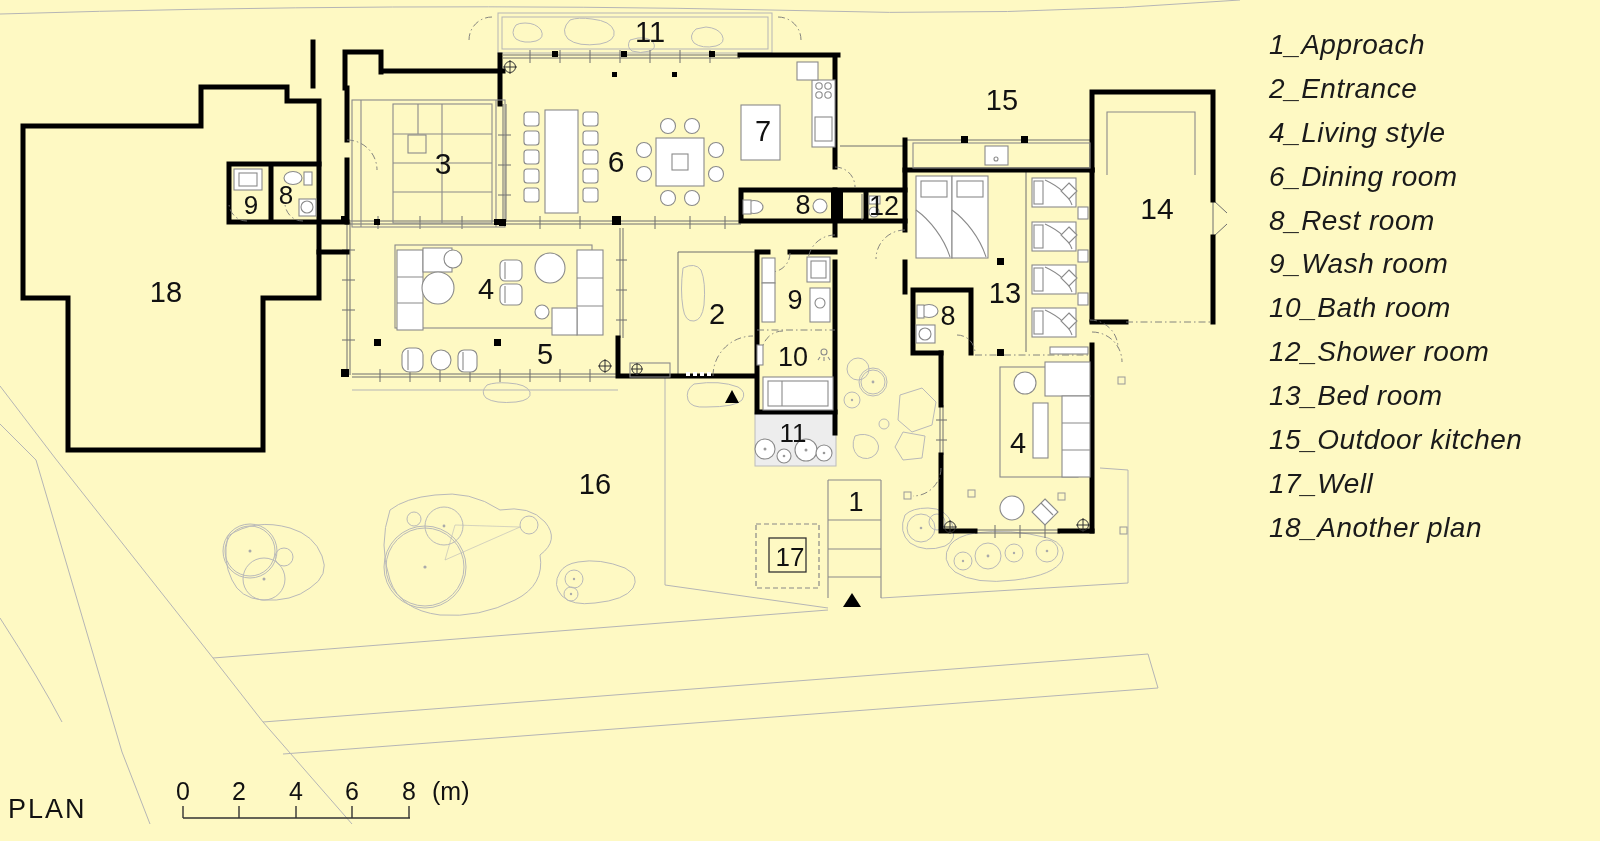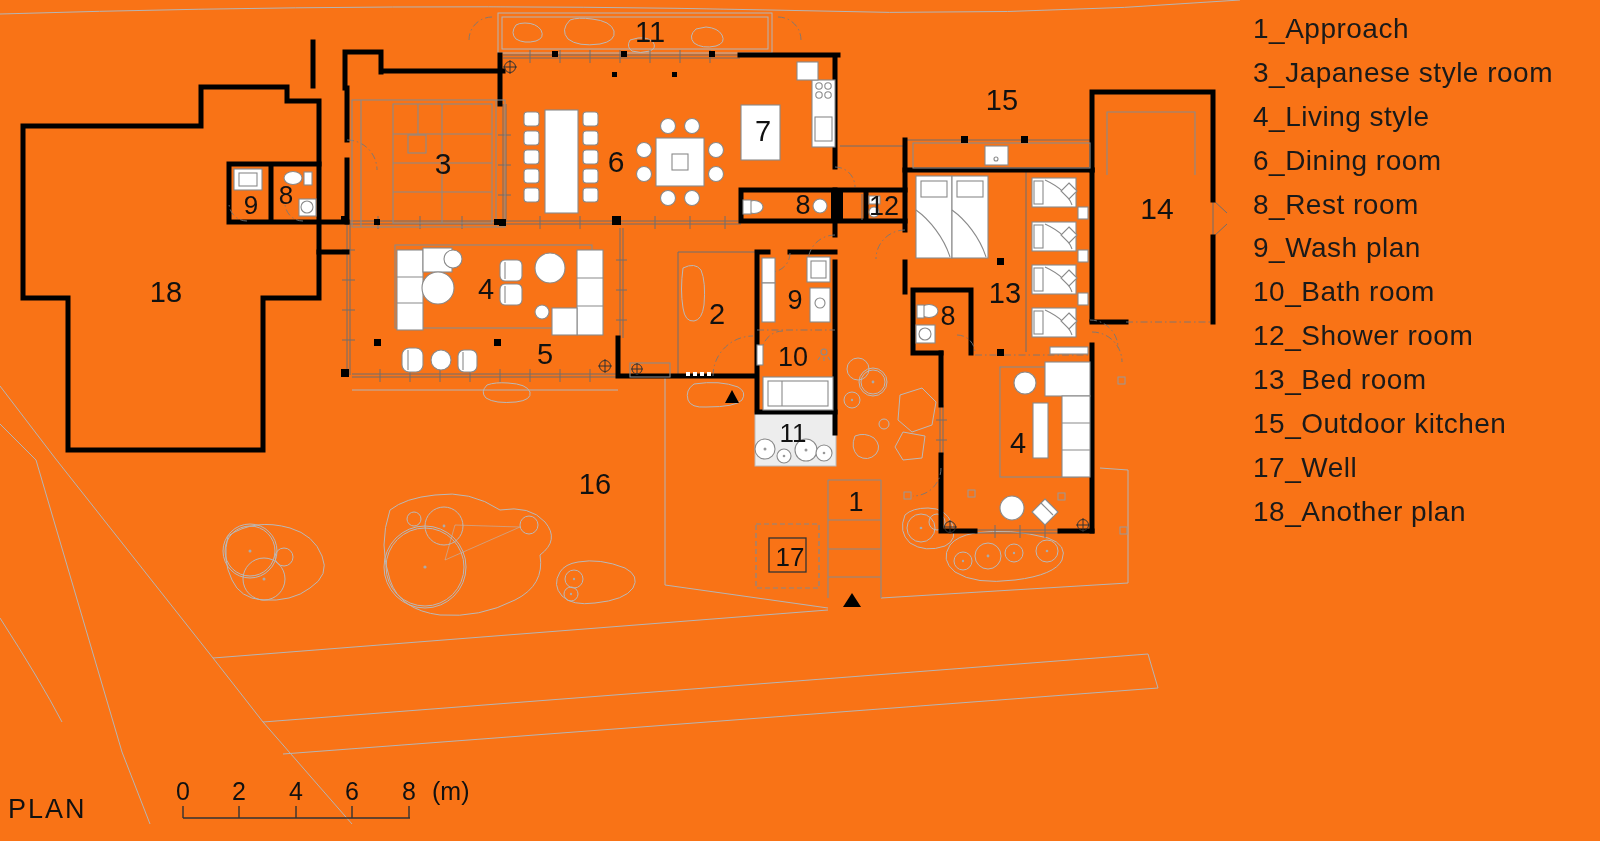--- a/index.html
+++ b/index.html
@@ -1,32 +1,32 @@
 <!DOCTYPE html>
 <html><head>
 <meta charset="utf-8">
 <style>
   html,body{margin:0;padding:0;background:#ffffff;}
-  #stage{position:relative;width:1600px;height:841px;background:#f97316;overflow:hidden;
+  #stage{position:relative;width:1600px;height:841px;background:#fef9c3;overflow:hidden;
          font-family:"Liberation Sans",sans-serif;}
   svg{position:absolute;left:0;top:0;}
   svg text{font-family:"Liberation Sans",sans-serif;fill:#111;}
   .room-num{text-anchor:middle;}
   .wall{stroke:#000;stroke-width:5;fill:none;stroke-linecap:square;}
   .win{stroke:#6e6e6e;stroke-width:1;fill:none;}
   .tick{stroke:#6e6e6e;stroke-width:1;fill:none;}
   .thin{stroke:#8a8a8a;stroke-width:1.1;fill:none;}
   .furn{stroke:#8a8a8a;stroke-width:1.1;fill:#fff;}
   .site{stroke:#b5b5b5;stroke-width:1;fill:none;}
   .tree{stroke:#b9b9b9;stroke-width:1;fill:none;}
   .dash{stroke:#777;stroke-width:0.9;fill:none;stroke-dasharray:7 3 1.5 3;}
   .post{fill:#000;}
   .osq{stroke:#999;stroke-width:1;fill:none;}
   .survey{stroke:#333;stroke-width:1;fill:none;}
-  #legend{position:absolute;left:1253px;top:7px;margin:0;padding:0;list-style:none;}
+  #legend{position:absolute;left:1253px;top:7px;margin:16px;padding:0;list-style:none;font-style:italic;}
   #legend li{height:43.9px;display:flex;align-items:center;font-size:28px;
              letter-spacing:0.5px;color:#1a1a1a;white-space:nowrap;}
 </style>
 </head>
 <body>
 
 <div id="stage">
 
 <svg width="1600" height="841" viewBox="0 0 1600 841">
 
@@ -434,25 +434,25 @@
     <text x="239" y="800" font-size="25" class="room-num">2</text>
     <text x="296" y="800" font-size="25" class="room-num">4</text>
     <text x="352" y="800" font-size="25" class="room-num">6</text>
     <text x="409" y="800" font-size="25" class="room-num">8</text>
     <text x="432" y="800" font-size="25">(m)</text>
   </g>
 </svg>
 
 <ul id="legend">
   <li>1_Approach</li>
-  <li>3_Japanese style room</li>
+  <li>2_Entrance</li>
   <li>4_Living style</li>
   <li>6_Dining room</li>
   <li>8_Rest room</li>
-  <li>9_Wash plan</li>
+  <li>9_Wash room</li>
   <li>10_Bath room</li>
   <li>12_Shower room</li>
   <li>13_Bed room</li>
   <li>15_Outdoor kitchen</li>
   <li>17_Well</li>
   <li>18_Another plan</li>
 </ul>
 
 </div>
 

